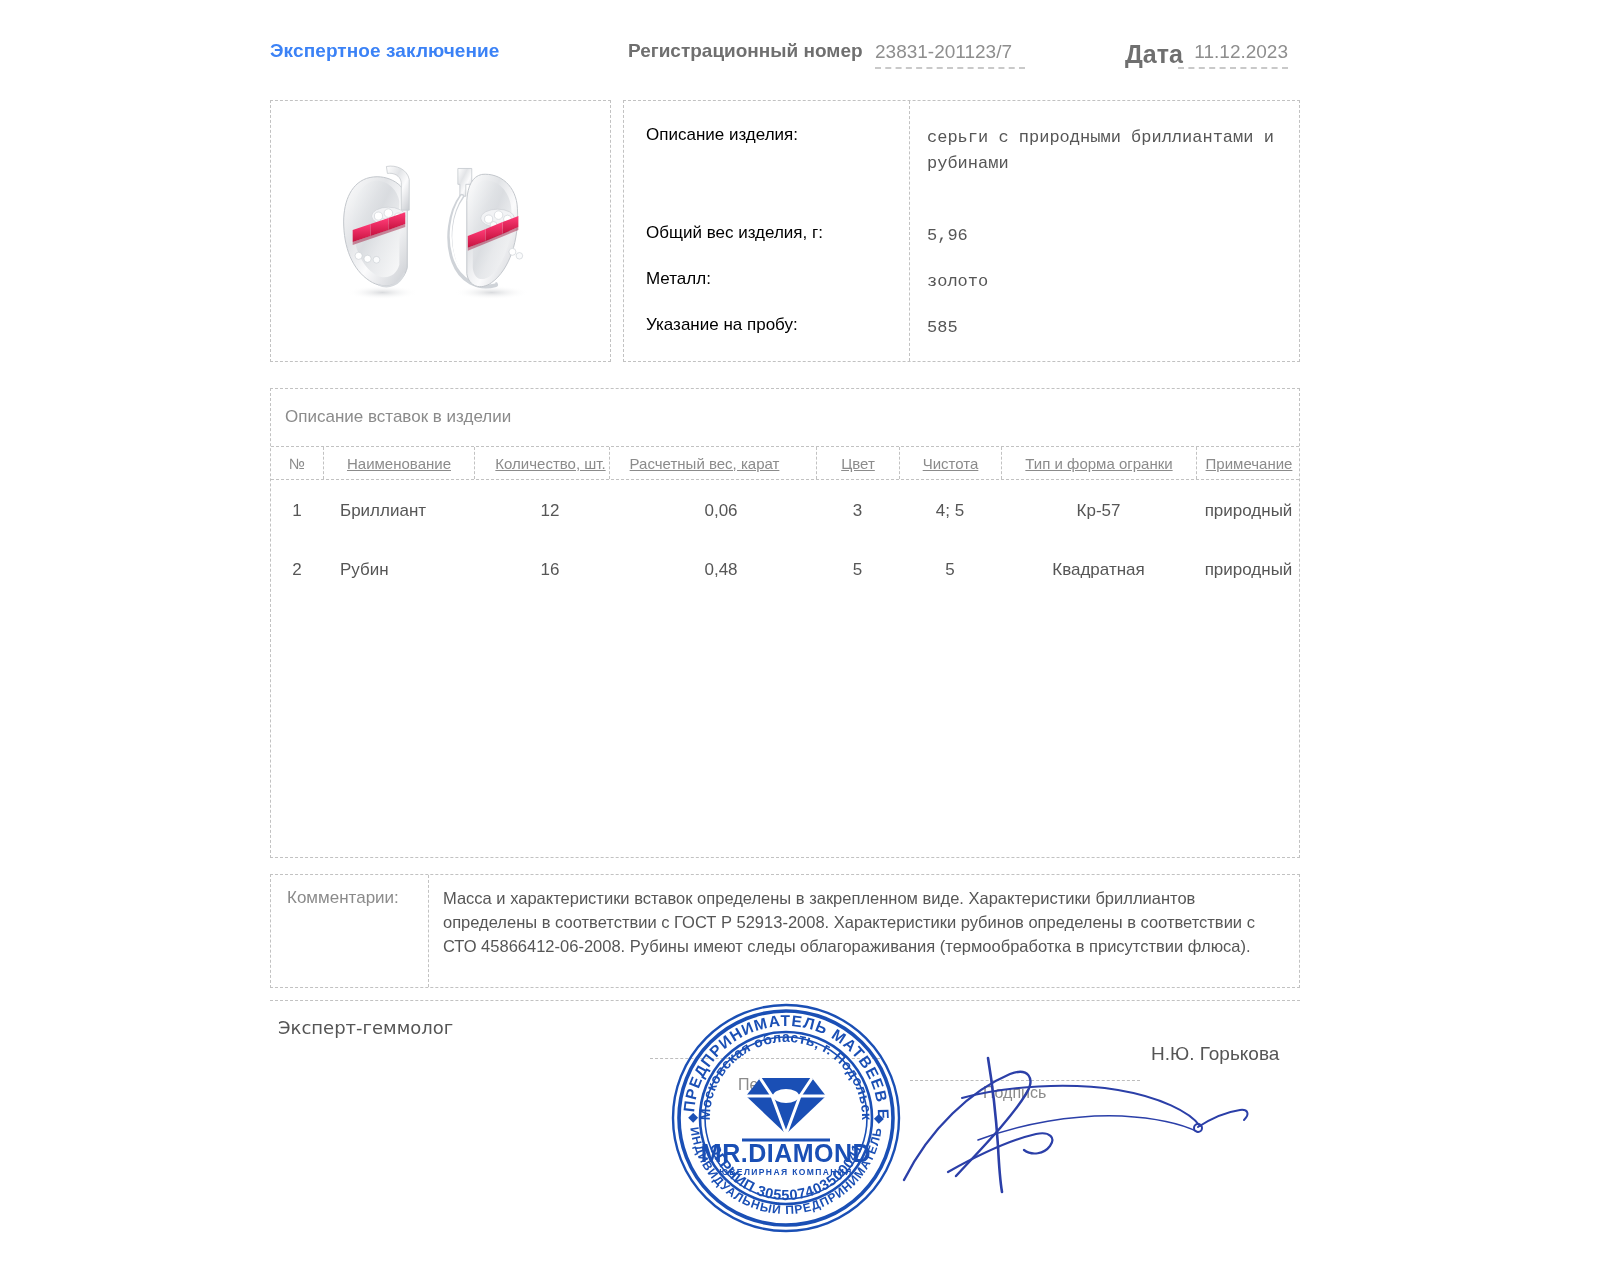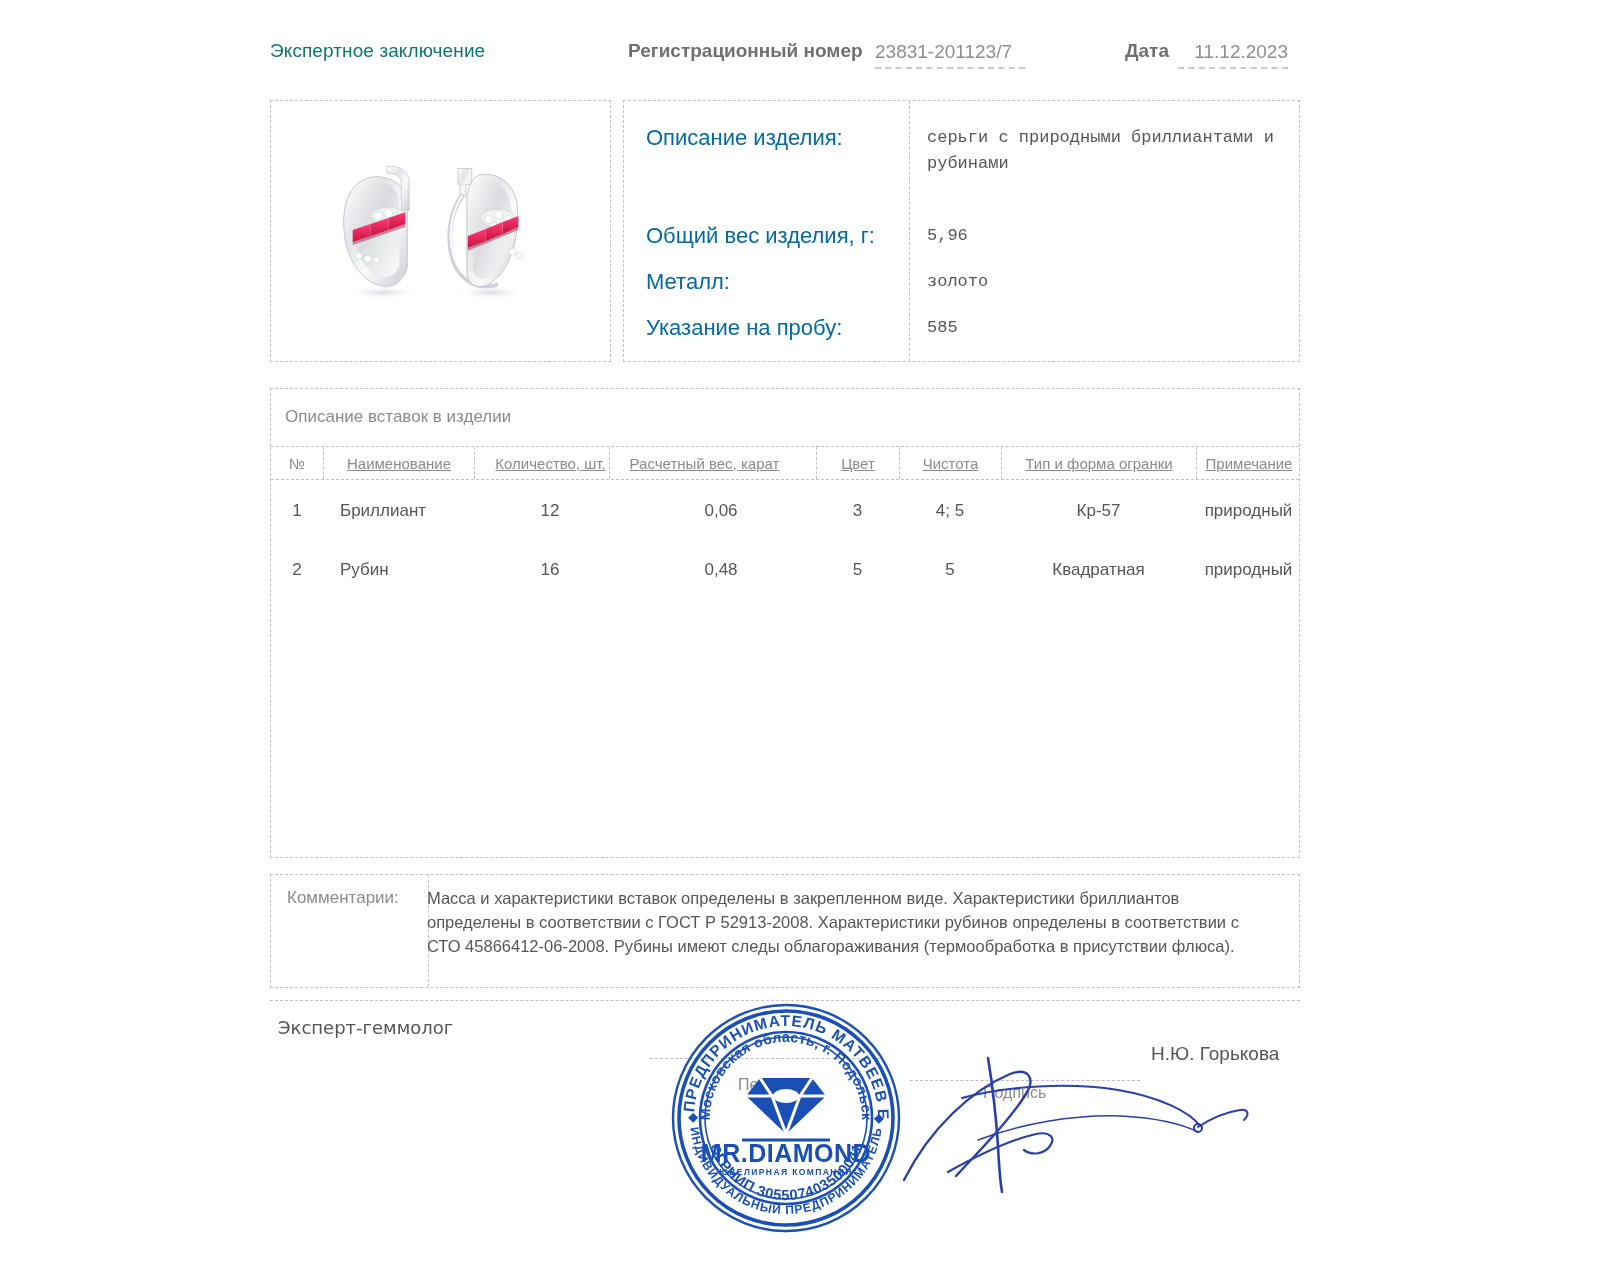--- a/index.html
+++ b/index.html
@@ -27,22 +27,22 @@
     left: 270px;
     top: 40px;
     width: 1030px;
     height: 34px;
   }
   .hdr-title {
     position: absolute;
     left: 0;
     top: 0;
     font-size: 19px;
-    font-weight: normal;
-    color: #0f766e;
+    font-weight: bold;
+    color: #3b82f6;
     letter-spacing: .1px;
     white-space: nowrap;
   }
   .hdr-reg-label {
     position: absolute;
     left: 358px;
     top: 0;
     font-size: 19px;
     font-weight: bold;
     color: #6f6f6f;
@@ -56,21 +56,21 @@
     padding-bottom: 4px;
     font-size: 19px;
     color: #8e8e8e;
     border-bottom: 2px dashed #c9c9c9;
     white-space: nowrap;
   }
   .hdr-date-label {
     position: absolute;
     left: 855px;
     top: 0;
-    font-size: 19px;
+    font-size: 25px;
     font-weight: bold;
     color: #6f6f6f;
     white-space: nowrap;
   }
   .hdr-date-value {
     position: absolute;
     left: 908px;
     top: 1px;
     min-width: 110px;
     padding-bottom: 4px;
@@ -107,22 +107,22 @@
     position: absolute;
     left: 285px;
     top: 0;
     bottom: 0;
     border-left: 1px dashed #c2c2c2;
   }
   .spec-row { position: absolute; left: 0; width: 100%; }
   .spec-label {
     position: absolute;
     left: 22px;
-    font-size: 22px;
-    color: #0369a1;
+    font-size: 17px;
+    color: #000000;
     white-space: nowrap;
   }
   .spec-value {
     position: absolute;
     left: 303px;
     width: 360px;
     font-size: 17px;
     color: #565656;
     line-height: 26px;
     font-family: Liberation Mono, monospace;
@@ -195,21 +195,21 @@
   .comments-label {
     position: absolute;
     left: 16px;
     top: 13px;
     font-size: 17px;
     color: #8b8b8b;
     white-space: nowrap;
   }
   .comments-text {
     position: absolute;
-    left: 156px;
+    left: 172px;
     top: 11px;
     width: 840px;
     font-size: 16.5px;
     line-height: 24px;
     color: #565656;
   }
 
   
   .footer {
     position: absolute;

